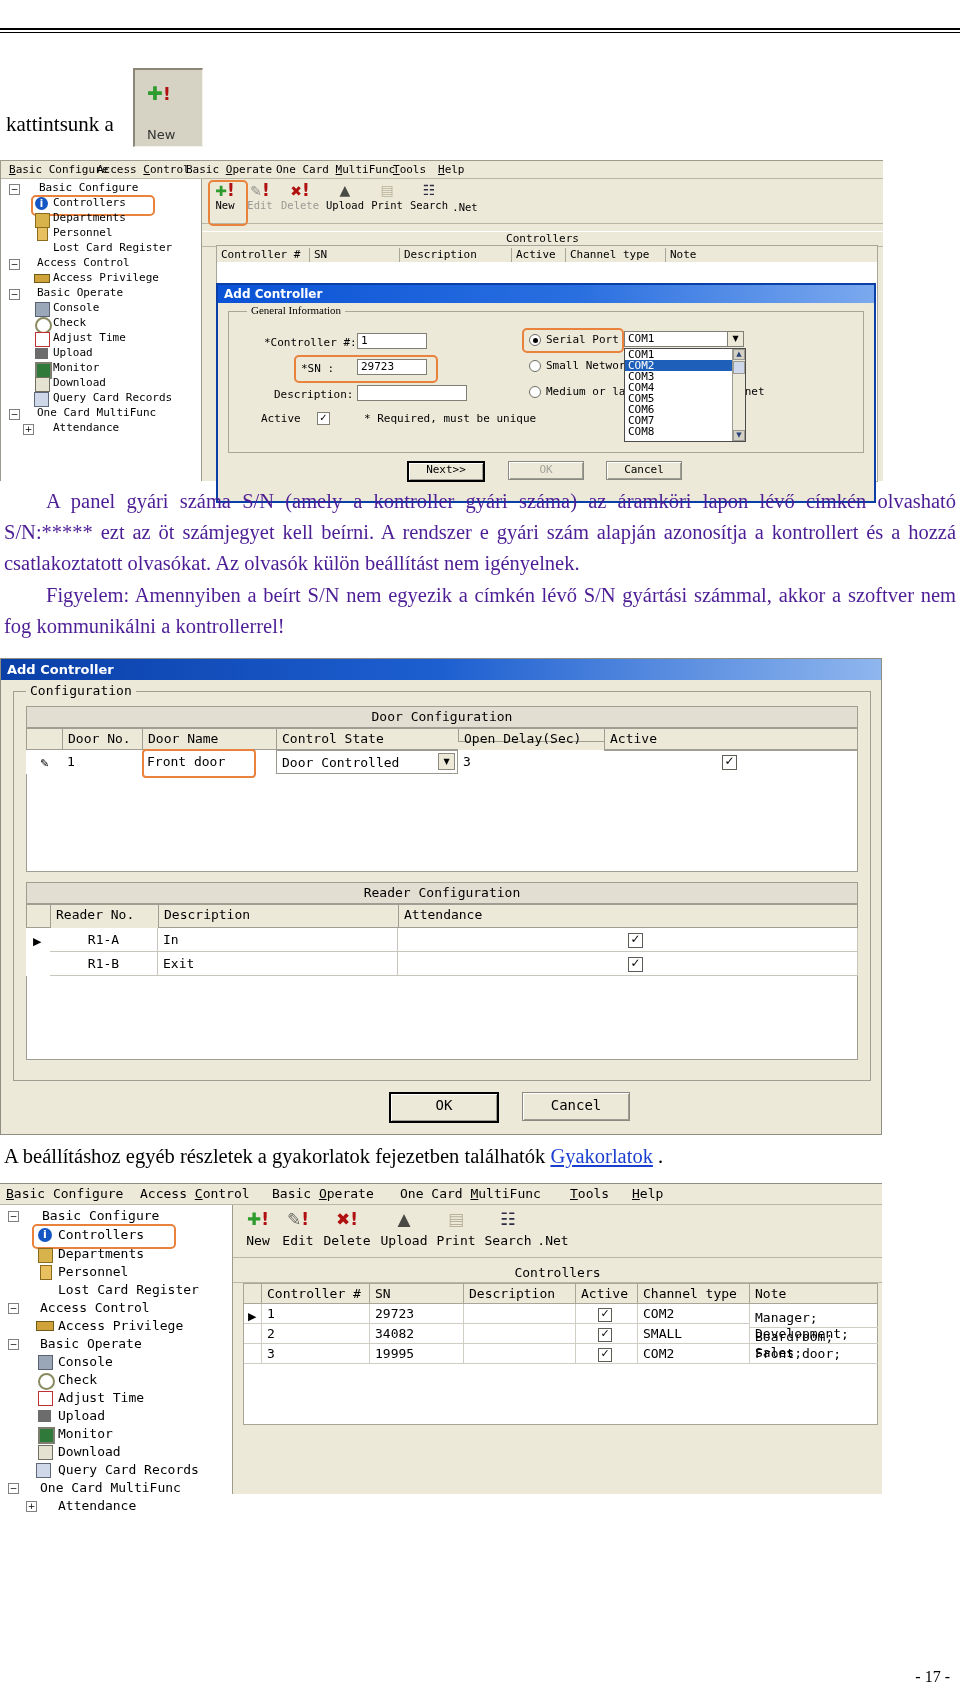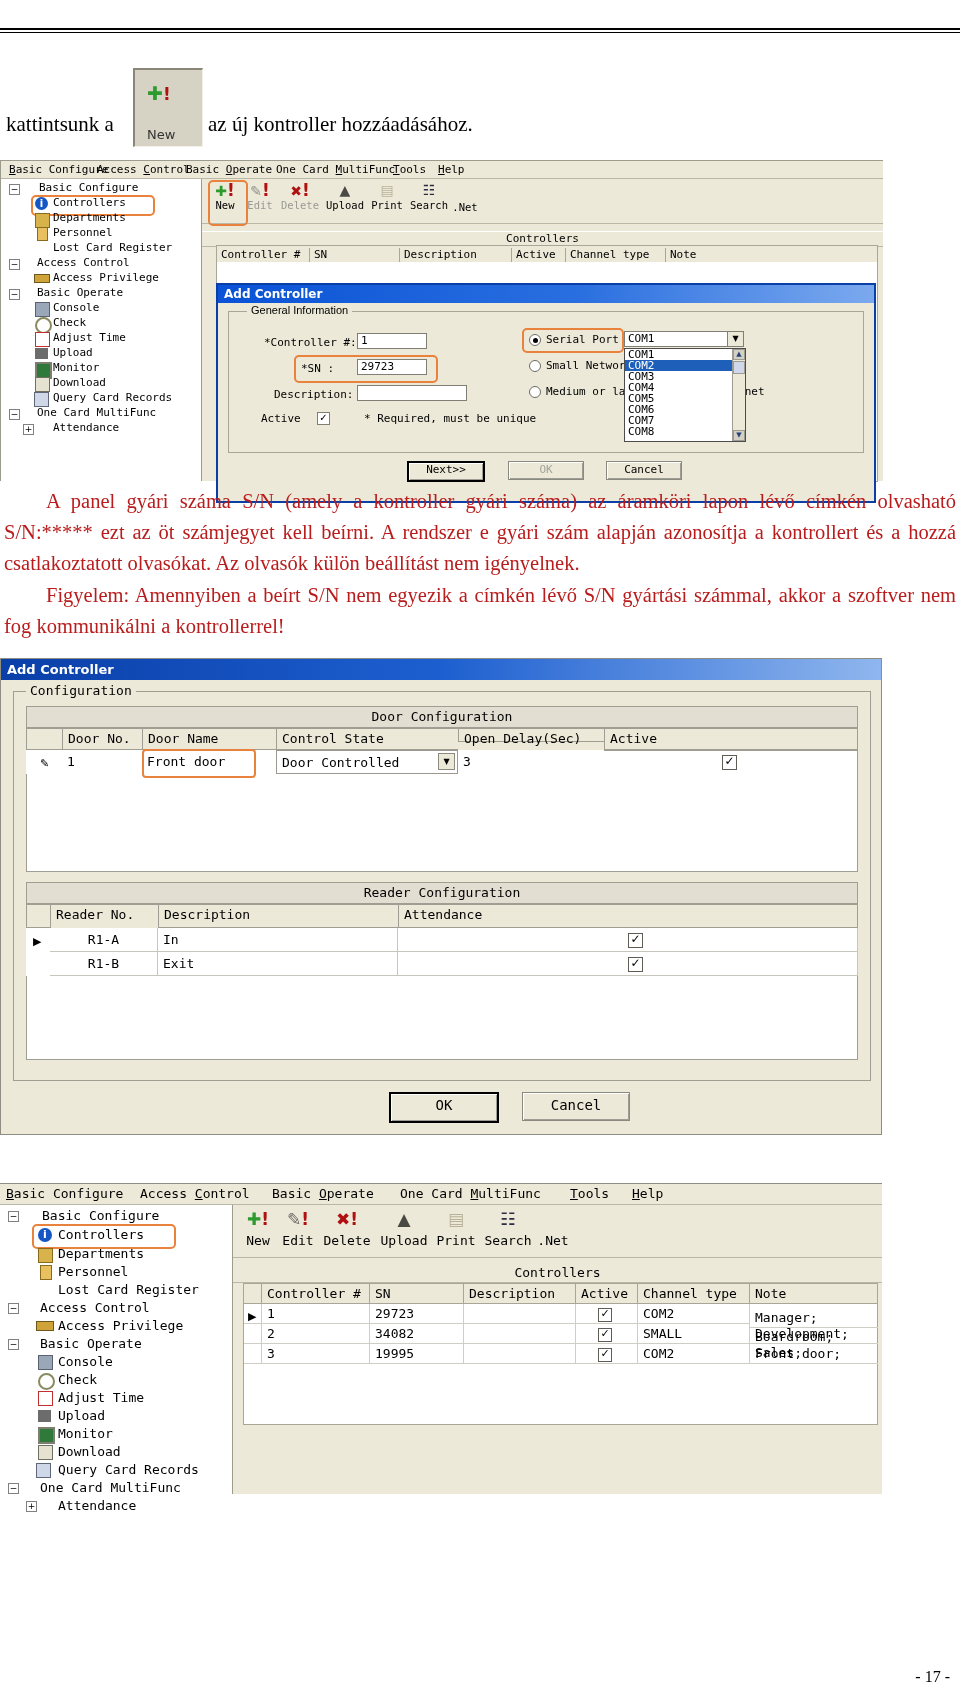--- a/index.html
+++ b/index.html
@@ -51,21 +51,21 @@
   .gc{position:absolute;top:2px;border-left:1px solid #a7a698;padding-left:4px;height:15px;box-sizing:border-box;}
   .gc.first{border-left:none;}
   .gridbody{position:absolute;left:14px;top:83px;width:660px;height:219px;background:#fff;border:1px solid #a7a698;border-top:none;}
 
   
   .dlg1{position:absolute;left:14px;top:104px;width:656px;height:216px;border:2px solid #0a3fa8;background:#ece9d8;}
   .dlgtitle{height:18px;background:linear-gradient(90deg,#0a52d6 0%,#2a6fe0 55%,#7ba9ee 100%);
             color:#fff;font-family:"DejaVu Sans",sans-serif;font-weight:bold;font-size:12px;line-height:18px;padding-left:6px;}
   .grpbox{position:absolute;left:10px;top:26px;width:634px;height:140px;border:1px solid #a7a698;border-top:1px solid #a7a698;}
   .grplbl{position:absolute;left:18px;top:-8px;background:#ece9d8;padding:0 4px;
-          font-family:Liberation Sans, sans-serif;font-size:11px;}
+          font-family:Liberation Serif, serif;font-size:11px;}
   .flabel{position:absolute;font-family:"DejaVu Sans Mono",monospace;font-size:11px;}
   .finput{position:absolute;background:#fff;border:1px solid #7f7f76;box-sizing:border-box;
           font-family:"DejaVu Sans Mono",monospace;font-size:11px;padding-left:3px;line-height:14px;}
   .ckbox{position:absolute;width:11px;height:11px;background:#fff;border:1px solid #7f7f76;
          font-family:"DejaVu Sans",sans-serif;font-size:10px;line-height:10px;text-align:center;}
   .radio{position:absolute;width:10px;height:10px;border:1px solid #6d6d66;border-radius:50%;background:#fff;}
   .radio.on::after{content:"";position:absolute;left:2.5px;top:2.5px;width:5px;height:5px;border-radius:50%;background:#000;}
   .combo{position:absolute;height:16px;background:#fff;border:1px solid #7f7f76;box-sizing:border-box;
          font-family:"DejaVu Sans Mono",monospace;font-size:11px;line-height:14px;padding-left:3px;}
   .combobtn{position:absolute;right:0;top:0;width:15px;height:14px;background:#ece9d8;border-left:1px solid #7f7f76;
@@ -76,21 +76,21 @@
   .dscroll{position:absolute;right:0;top:0;width:12px;height:100%;background:#ece9d8;border-left:1px solid #9c9c93;}
   .darrow{position:absolute;left:0;width:12px;height:11px;background:#d4d0c4;border:1px solid #9c9c93;box-sizing:border-box;
           font-family:"DejaVu Sans",sans-serif;font-size:7px;line-height:9px;text-align:center;color:#26437a;}
   .dthumb{position:absolute;left:0;top:12px;width:12px;height:13px;background:#cfd8ea;border:1px solid #9c9c93;box-sizing:border-box;}
   .btn{position:absolute;height:17px;background:#ece9d8;border:1px solid #8a8a80;box-shadow:inset 1px 1px 0 #fff,inset -1px -1px 0 #9d9d93;
        font-family:"DejaVu Sans Mono",monospace;font-size:11px;line-height:15px;text-align:center;}
   .btn.dflt{border:2px solid #000;line-height:13px;}
   .btn.dis{color:#a3a39a;}
 
   
-  .para{position:absolute;font-family:"Liberation Serif",serif;font-size:20.5px;line-height:31px;text-align:justify;color:#b91c1c;}
+  .para{position:absolute;font-family:"Liberation Serif",serif;font-size:20.5px;line-height:31px;text-align:justify;color:#4c1d95;}
 
   
   .shot2{position:absolute;left:0;top:658px;width:882px;height:477px;background:#ece9d8;border:1px solid #8f8e83;box-sizing:border-box;}
   .dlg2title{position:absolute;left:0;top:0;width:880px;height:21px;
              background:linear-gradient(90deg,#0a3fa8 0%,#1d5fd0 50%,#8fb6ee 100%);
              color:#fff;font-family:"DejaVu Sans",sans-serif;font-weight:bold;font-size:13px;line-height:21px;padding-left:6px;box-sizing:border-box;}
   .cfgbox{position:absolute;left:12px;top:32px;width:856px;height:388px;border:1px solid #a09e92;}
   .cfglbl{position:absolute;left:12px;top:-9px;background:#ece9d8;padding:0 4px;font-family:"DejaVu Sans Mono",monospace;font-size:13px;}
   .tblhdr{position:absolute;background:#e3ded2;border:1px solid #a09e92;box-sizing:border-box;text-align:center;
           font-family:"DejaVu Sans Mono",monospace;font-size:13px;line-height:20px;}
@@ -145,21 +145,20 @@
 
   <div class="rule1"></div>
   <div class="rule2"></div>
 
   <div class="introwrap">
     <span class="introtxt-a">kattintsunk a</span>
     <div class="newbtn">
       <div class="glyphs"><span class="plusg">✚</span><span class="bangg">!</span></div>
       <div class="lbl">New</div>
     </div>
-    <span class="introtxt-b">az új kontroller hozzáadásához.</span>
   </div>
 
   <div class="shot1">
 
     <div class="menubar">
       <span style="left:8px"><u>B</u>asic Configure</span>
       <span style="left:96px">Access <u>C</u>ontrol</span>
       <span style="left:185px">Basic <u>O</u>perate</span>
       <span style="left:275px">One Card <u>M</u>ultiFunc</span>
       <span style="left:392px"><u>T</u>ools</span>
@@ -390,20 +389,23 @@
       <div class="cell" style="left:36px;top:260px;width:108px;height:24px;border-right:1px solid #c8c6bc;border-bottom:1px solid #c8c6bc;border-left:none;border-top:none;line-height:23px;text-align:center;padding-left:0;">R1-B</div>
       <div class="cell" style="left:144px;top:260px;width:240px;height:24px;border-right:1px solid #c8c6bc;border-bottom:1px solid #c8c6bc;border-left:none;border-top:none;line-height:23px;">Exit</div>
       <div class="cell" style="left:384px;top:260px;width:460px;height:24px;border-right:1px solid #c8c6bc;border-bottom:1px solid #c8c6bc;border-left:none;border-top:none;"></div>
       <div class="ckbig" style="left:614px;top:265px;">✓</div>
     </div>
 
     <span class="btn2 dflt" style="left:388px;top:433px;width:106px">OK</span>
     <span class="btn2" style="left:521px;top:433px;width:106px">Cancel</span>
   </div>
 
+  <div class="linkline">
+    <span>A beállításhoz egyéb részletek a gyakorlatok fejezetben találhatók </span><span class="lnk">Gyakorlatok</span><span> .</span>
+  </div>
 
   <div class="shot3">
     <div class="menubar3">
       <span style="left:6px"><u>B</u>asic Configure</span>
       <span style="left:140px">Access <u>C</u>ontrol</span>
       <span style="left:272px">Basic <u>O</u>perate</span>
       <span style="left:400px">One Card <u>M</u>ultiFunc</span>
       <span style="left:570px"><u>T</u>ools</span>
       <span style="left:632px"><u>H</u>elp</span>
     </div>

